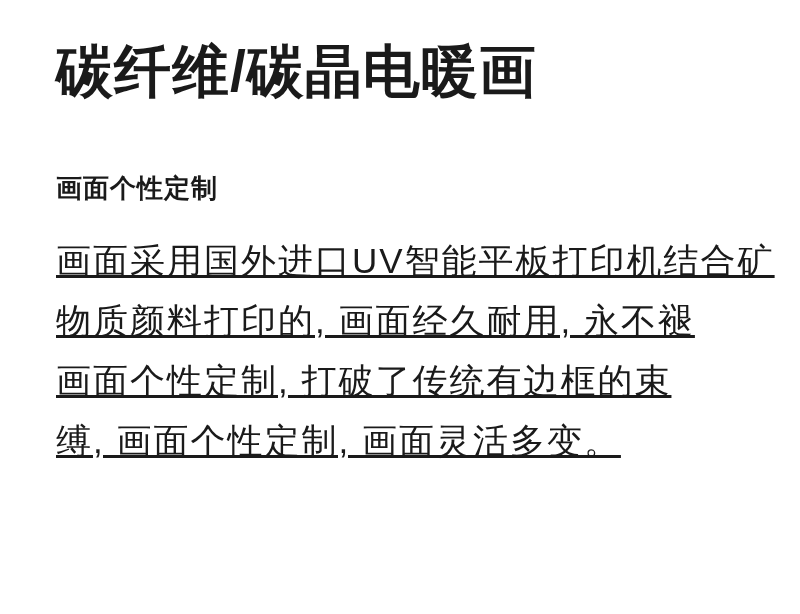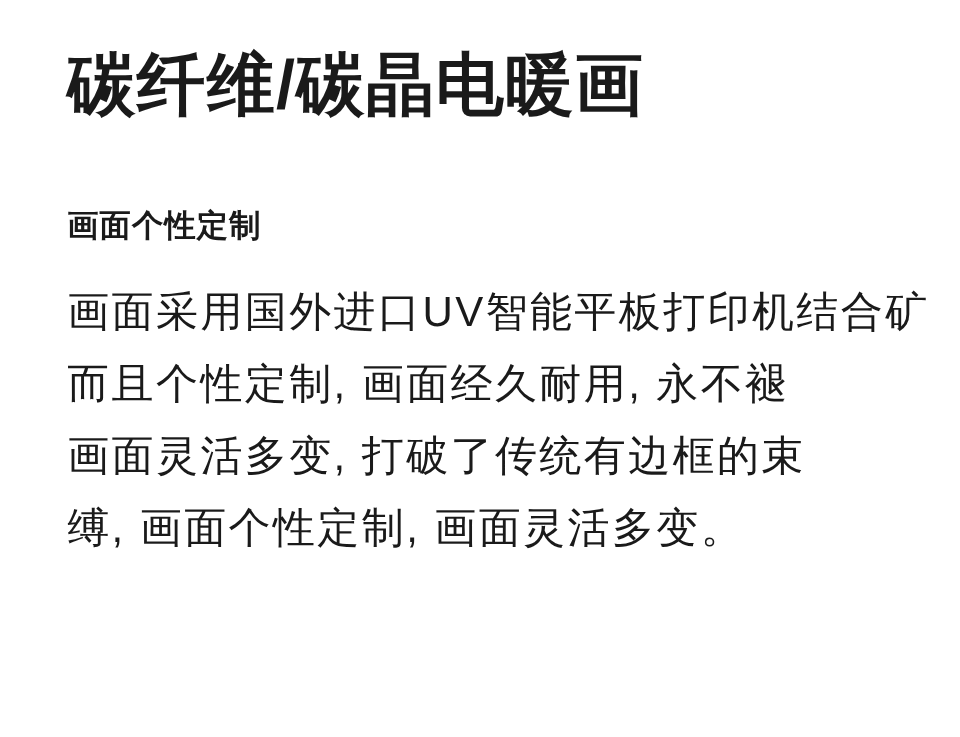--- a/index.html
+++ b/index.html
@@ -39,33 +39,34 @@
     letter-spacing: 1px;
     color: var(--text-color);
     white-space: nowrap;
   }
   .body-text {
     margin-top: 21px;
     font-size: 35px;
     font-weight: 500;
     letter-spacing: 2px;
     color: var(--text-color);
+    text-decoration: underline;
   }
   .body-line {
     line-height: 60px;
     white-space: nowrap;
   }
 </style>
 </head>
 <body>
 
 <div class="page">
   <h1 class="title">碳纤维/碳晶电暖画</h1>
 
   <h2 class="section-heading">画面个性定制</h2>
 
   <div class="body-text">
     <div class="body-line">画面采用国外进口UV智能平板打印机结合矿</div>
-    <div class="body-line">而且个性定制, 画面经久耐用, 永不褪</div>
-    <div class="body-line">画面灵活多变, 打破了传统有边框的束</div>
+    <div class="body-line">物质颜料打印的, 画面经久耐用, 永不褪</div>
+    <div class="body-line">画面个性定制, 打破了传统有边框的束</div>
     <div class="body-line">缚, 画面个性定制, 画面灵活多变。</div>
   </div>
 </div>
 
 </body></html>

